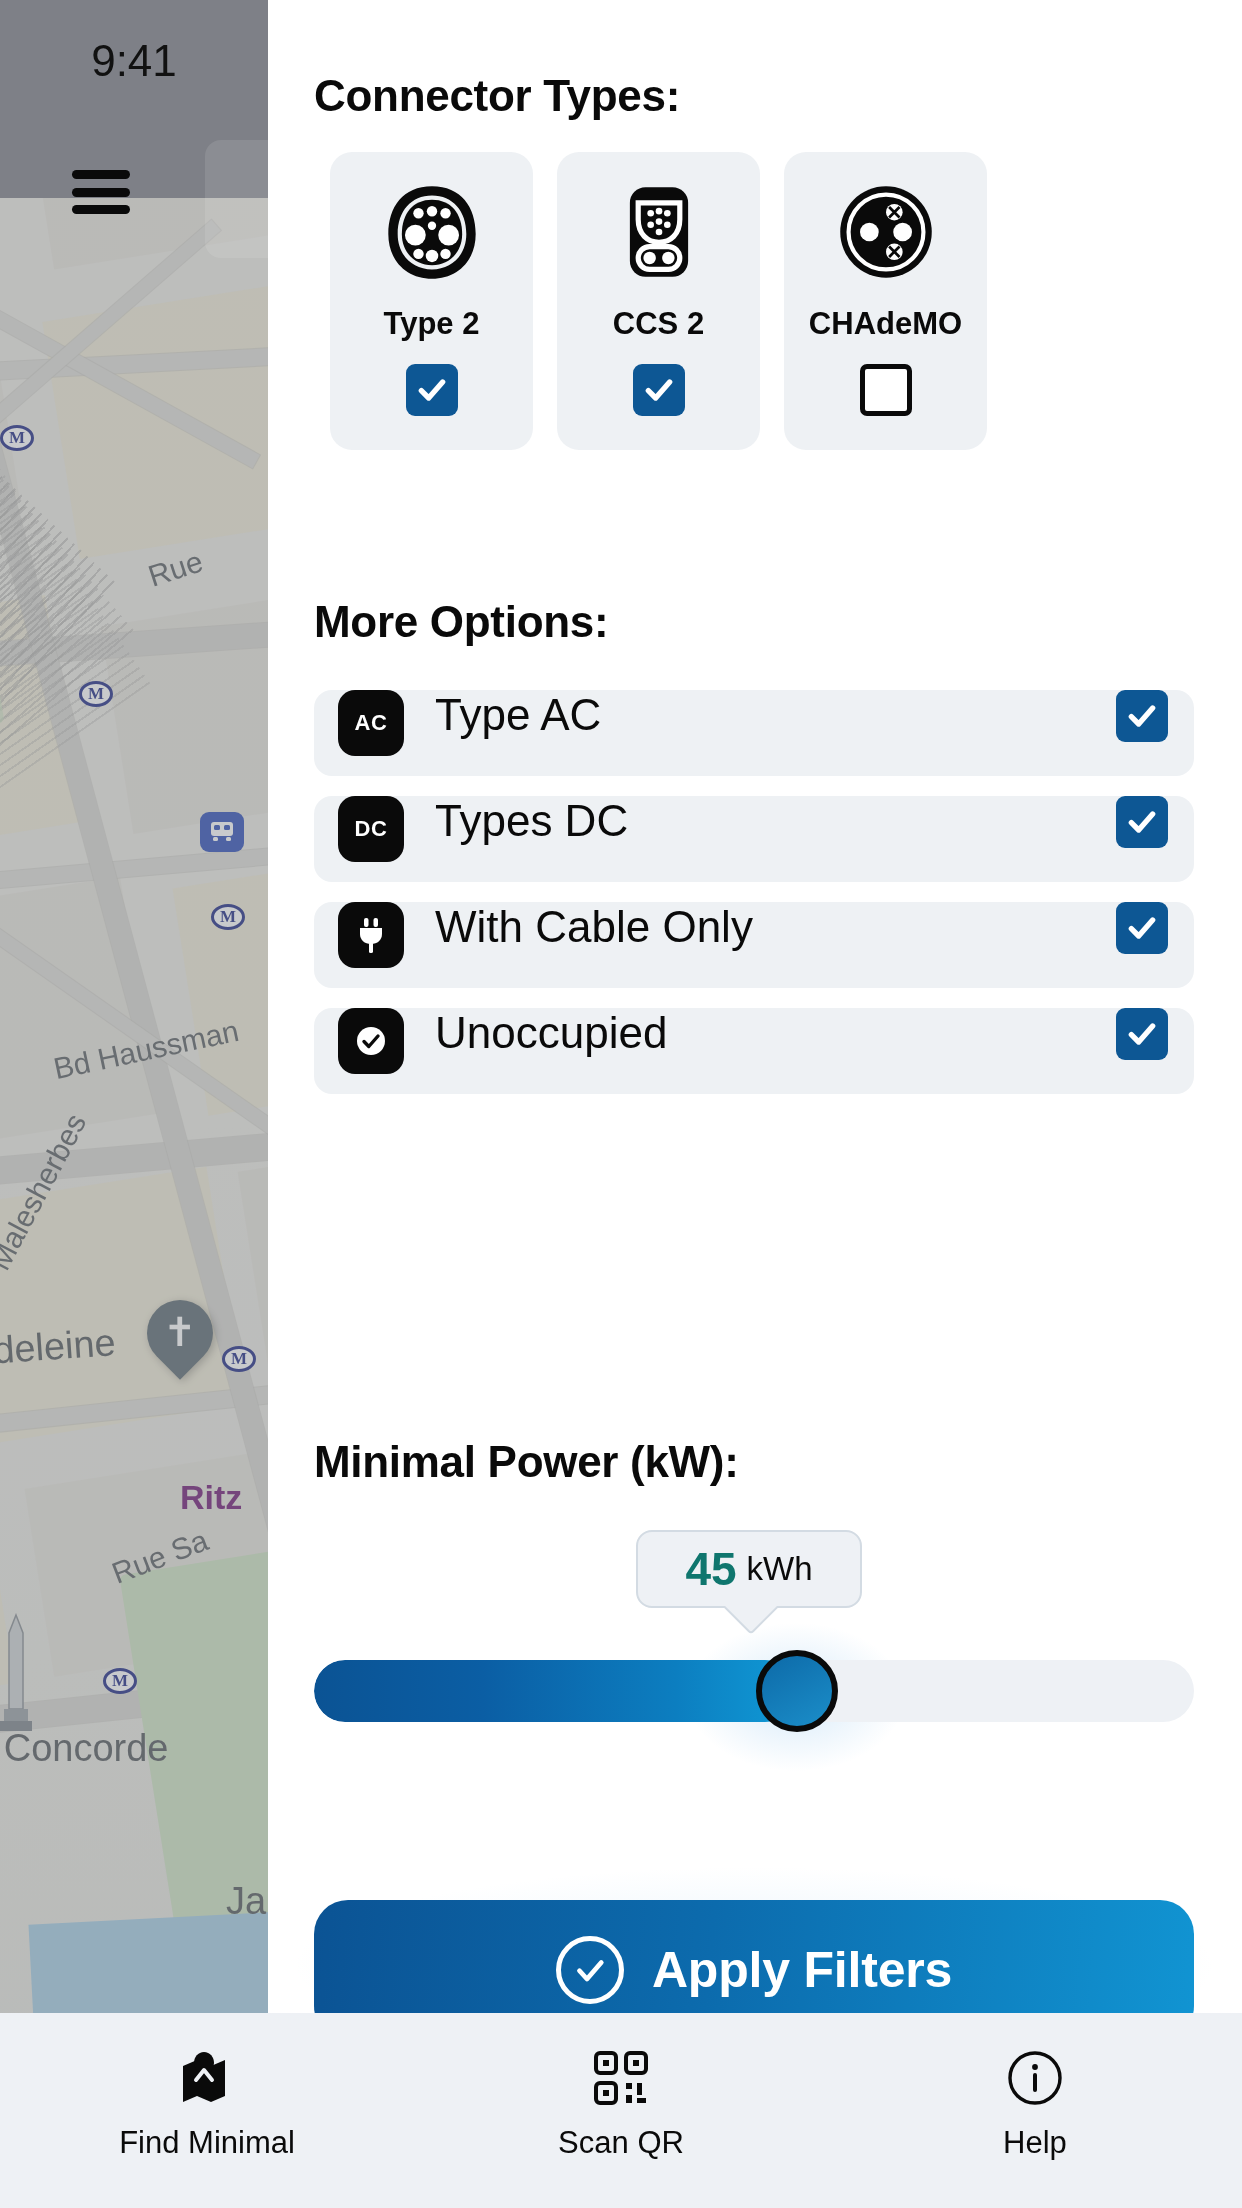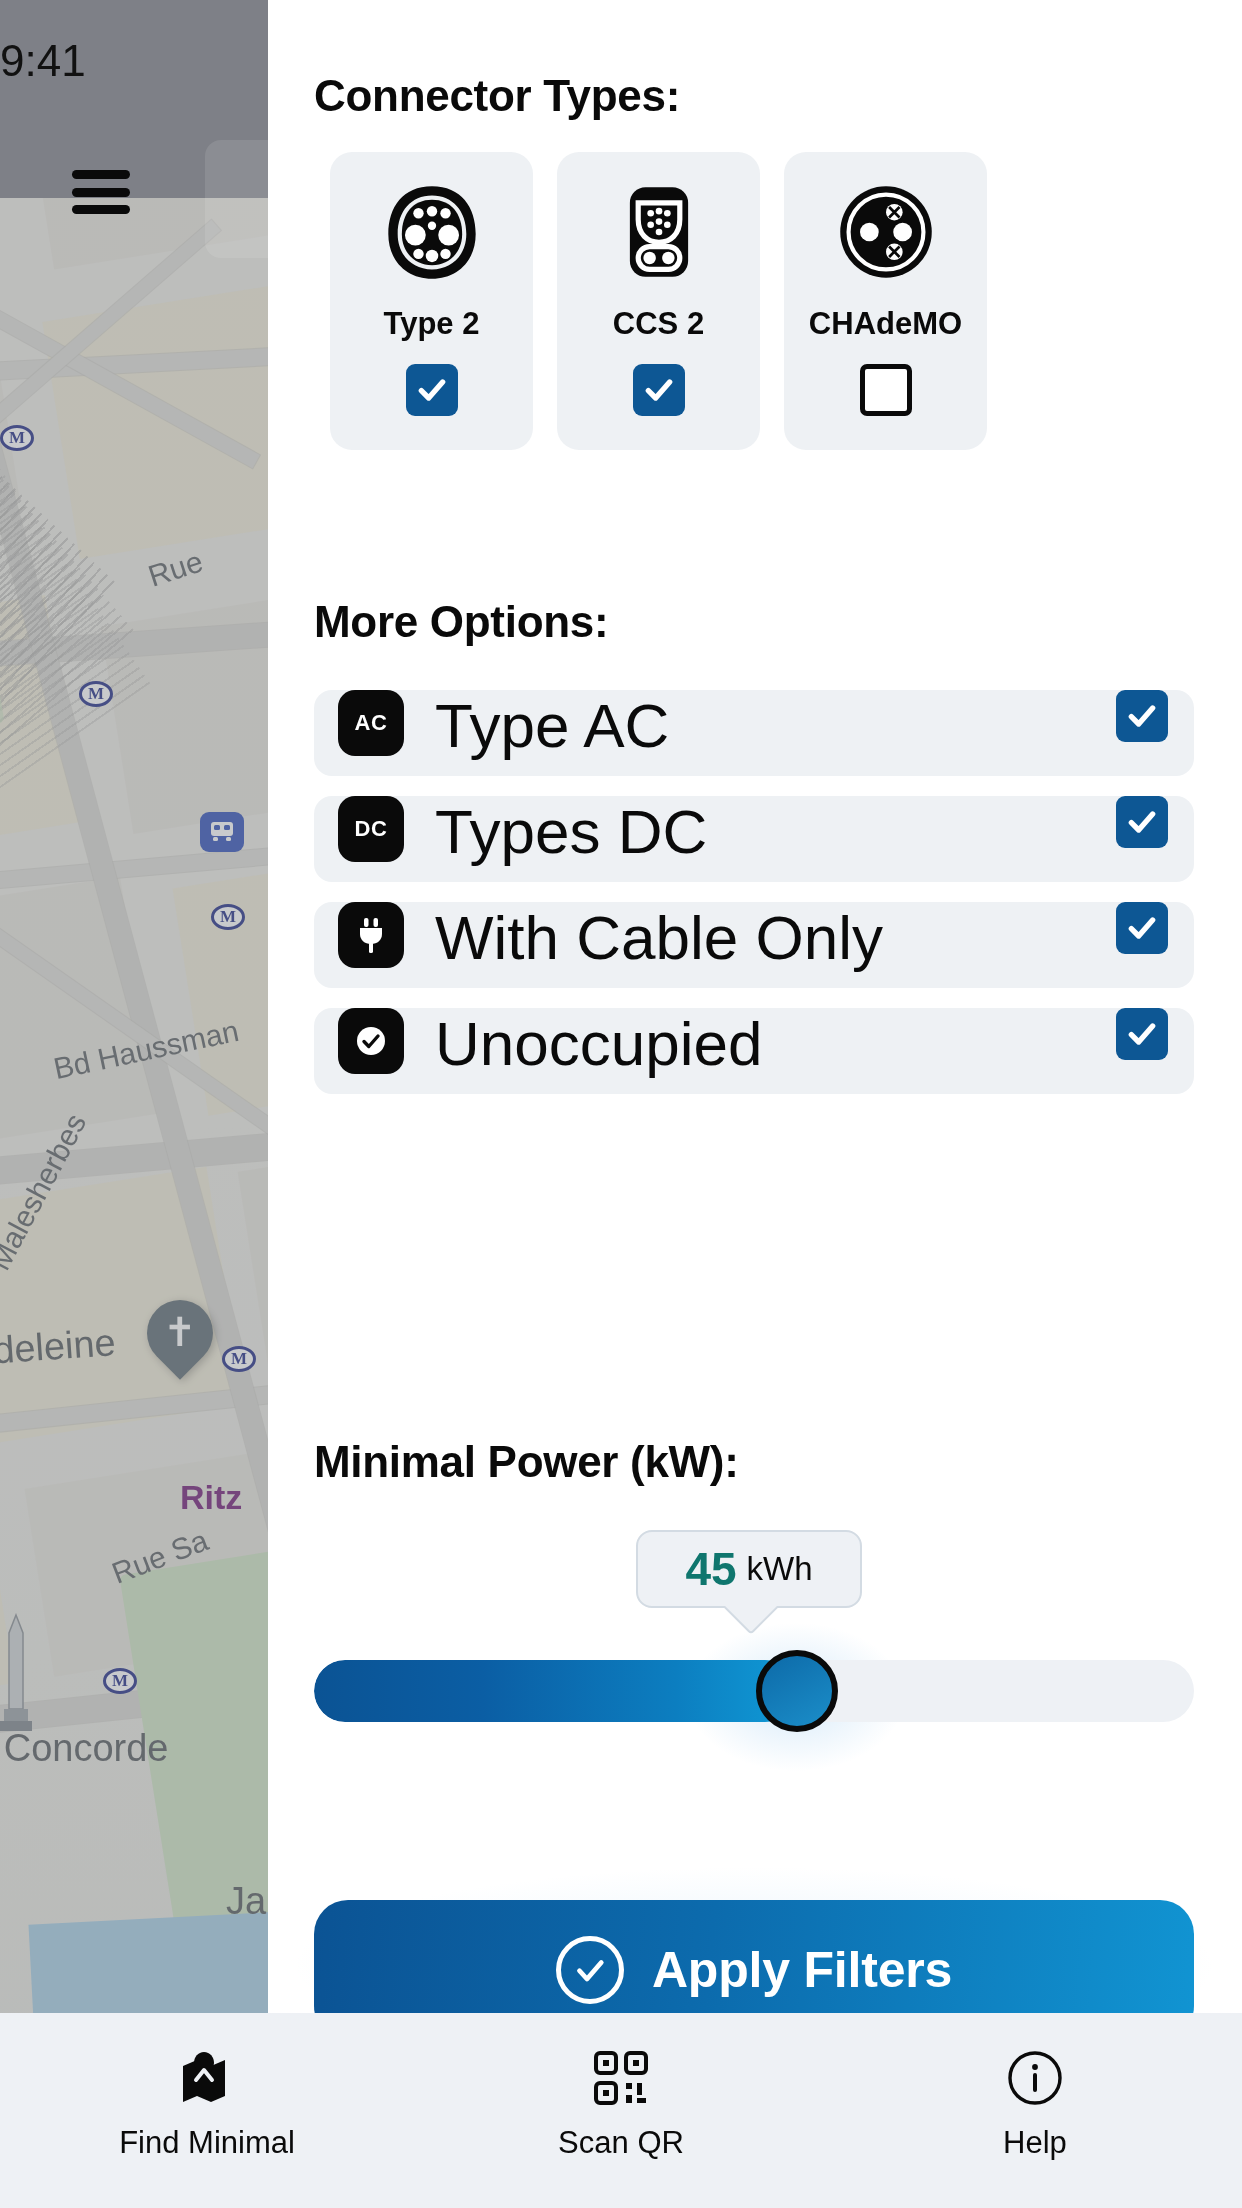--- a/index.html
+++ b/index.html
@@ -110,20 +110,21 @@
     z-index: 4;
   }
   #map-dim {
     position: absolute; left: 0; top: 198px;
     width: 268px; height: 1815px;
     background: rgba(125,128,134,.42);
     z-index: 3;
   }
   #status-time {
     position: absolute; left: 0; top: 36px; width: 268px;
+    text-align: center;
     font-size: 44px; font-weight: 400; color: #111;
     z-index: 6;
   }
   #hamburger {
     position: absolute; left: 72px; top: 170px;
     width: 58px; height: 44px;
     display: flex; flex-direction: column; justify-content: space-between;
     z-index: 6;
   }
   #hamburger span { display: block; height: 9px; background: #0a0a0a; border-radius: 5px; }
@@ -197,21 +198,21 @@
     width: 66px; height: 66px;
     background: #0a0a0a;
     border-radius: 17px;
     display: flex; align-items: center; justify-content: center;
     color: #ffffff;
     font-size: 22px; font-weight: 700; letter-spacing: .5px;
     flex: none;
   }
   .opt-label {
     margin-left: 31px;
-    font-size: 62px; font-weight: 400; color: #0a0a0a;
+    font-size: 44px; font-weight: 400; color: #0a0a0a;
     flex: 1; white-space: nowrap;
   }
 
   
   #slider-zone { position: absolute; left: 46px; top: 1530px; width: 880px; }
   #tooltip {
     position: absolute; left: 322px; top: 0;
     width: 226px; height: 78px;
     background: #eef1f5;
     border: 2px solid #d3dbe3;

